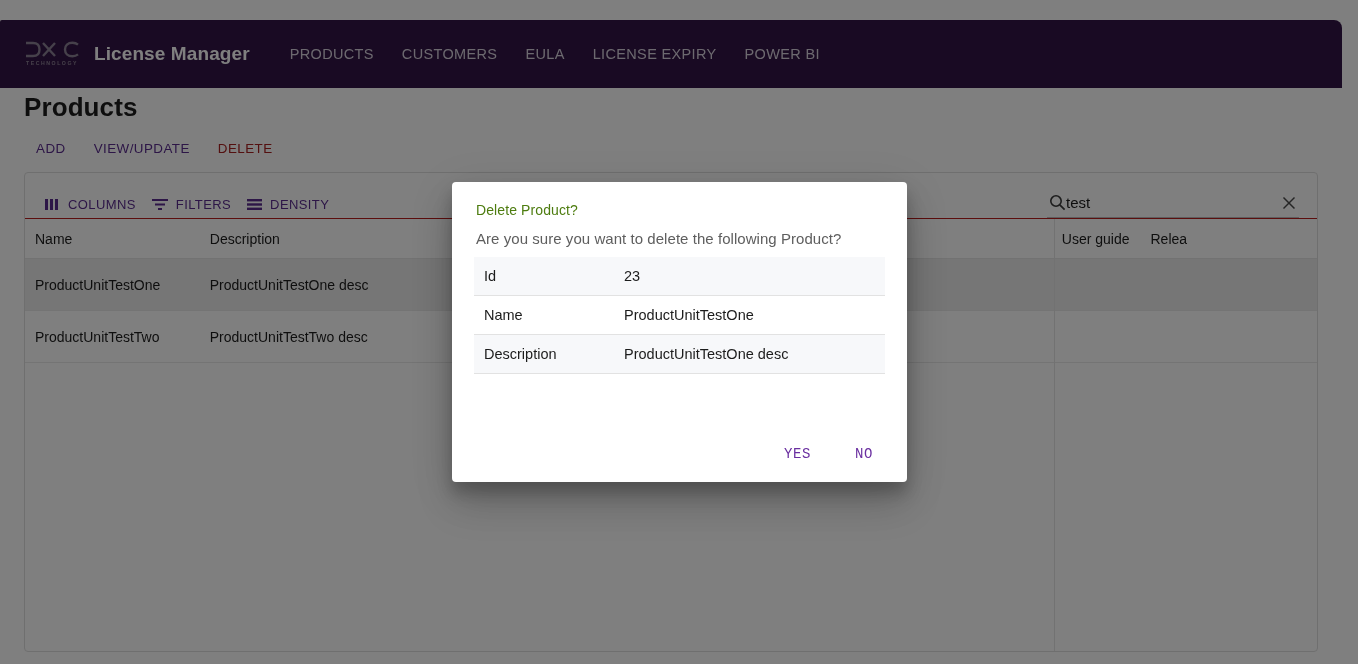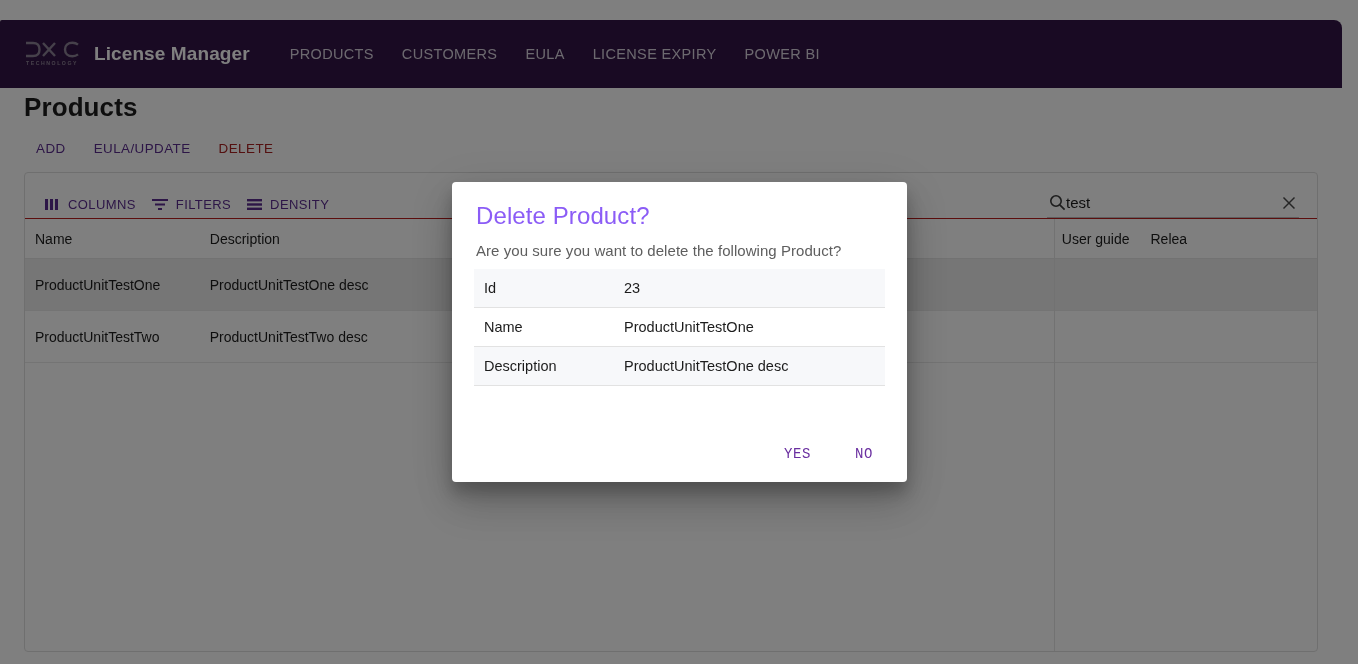--- a/index.html
+++ b/index.html
@@ -238,22 +238,22 @@
     height: 300px;
     background: #ffffff;
     border-radius: 4px;
     box-shadow: 0 11px 15px rgba(0,0,0,0.20),
                 0 9px 46px rgba(0,0,0,0.12),
                 0 24px 38px rgba(0,0,0,0.14);
     z-index: 100;
     overflow: hidden;
   }
   .modal-title {
-    font-size: 24px;
-    color: #8b5cf6;
+    font-size: 14px;
+    color: #4d7c0f;
     padding: 20px 24px 0 24px;
     letter-spacing: 0.1px;
   }
   .modal-sub {
     font-size: 15px;
     color: #5e5e5e;
     padding: 12px 36px 0 24px;
     letter-spacing: 0.05px;
   }
   .kv-table {
@@ -327,21 +327,21 @@
     </div>
 
     <div class="nav-spacer"></div>
 
   </div>
 
   <div class="page-title">Products</div>
 
   <div class="action-bar">
     <span class="action-btn">ADD</span>
-    <span class="action-btn">EULA/UPDATE</span>
+    <span class="action-btn">VIEW/UPDATE</span>
     <span class="action-btn danger">DELETE</span>
   </div>
 
   <div class="grid-card">
 
     <div class="grid-toolbar">
 
       <span class="tb-btn">
         <span class="tb-icon">
           <svg width="15" height="13" viewBox="0 0 15 13">

